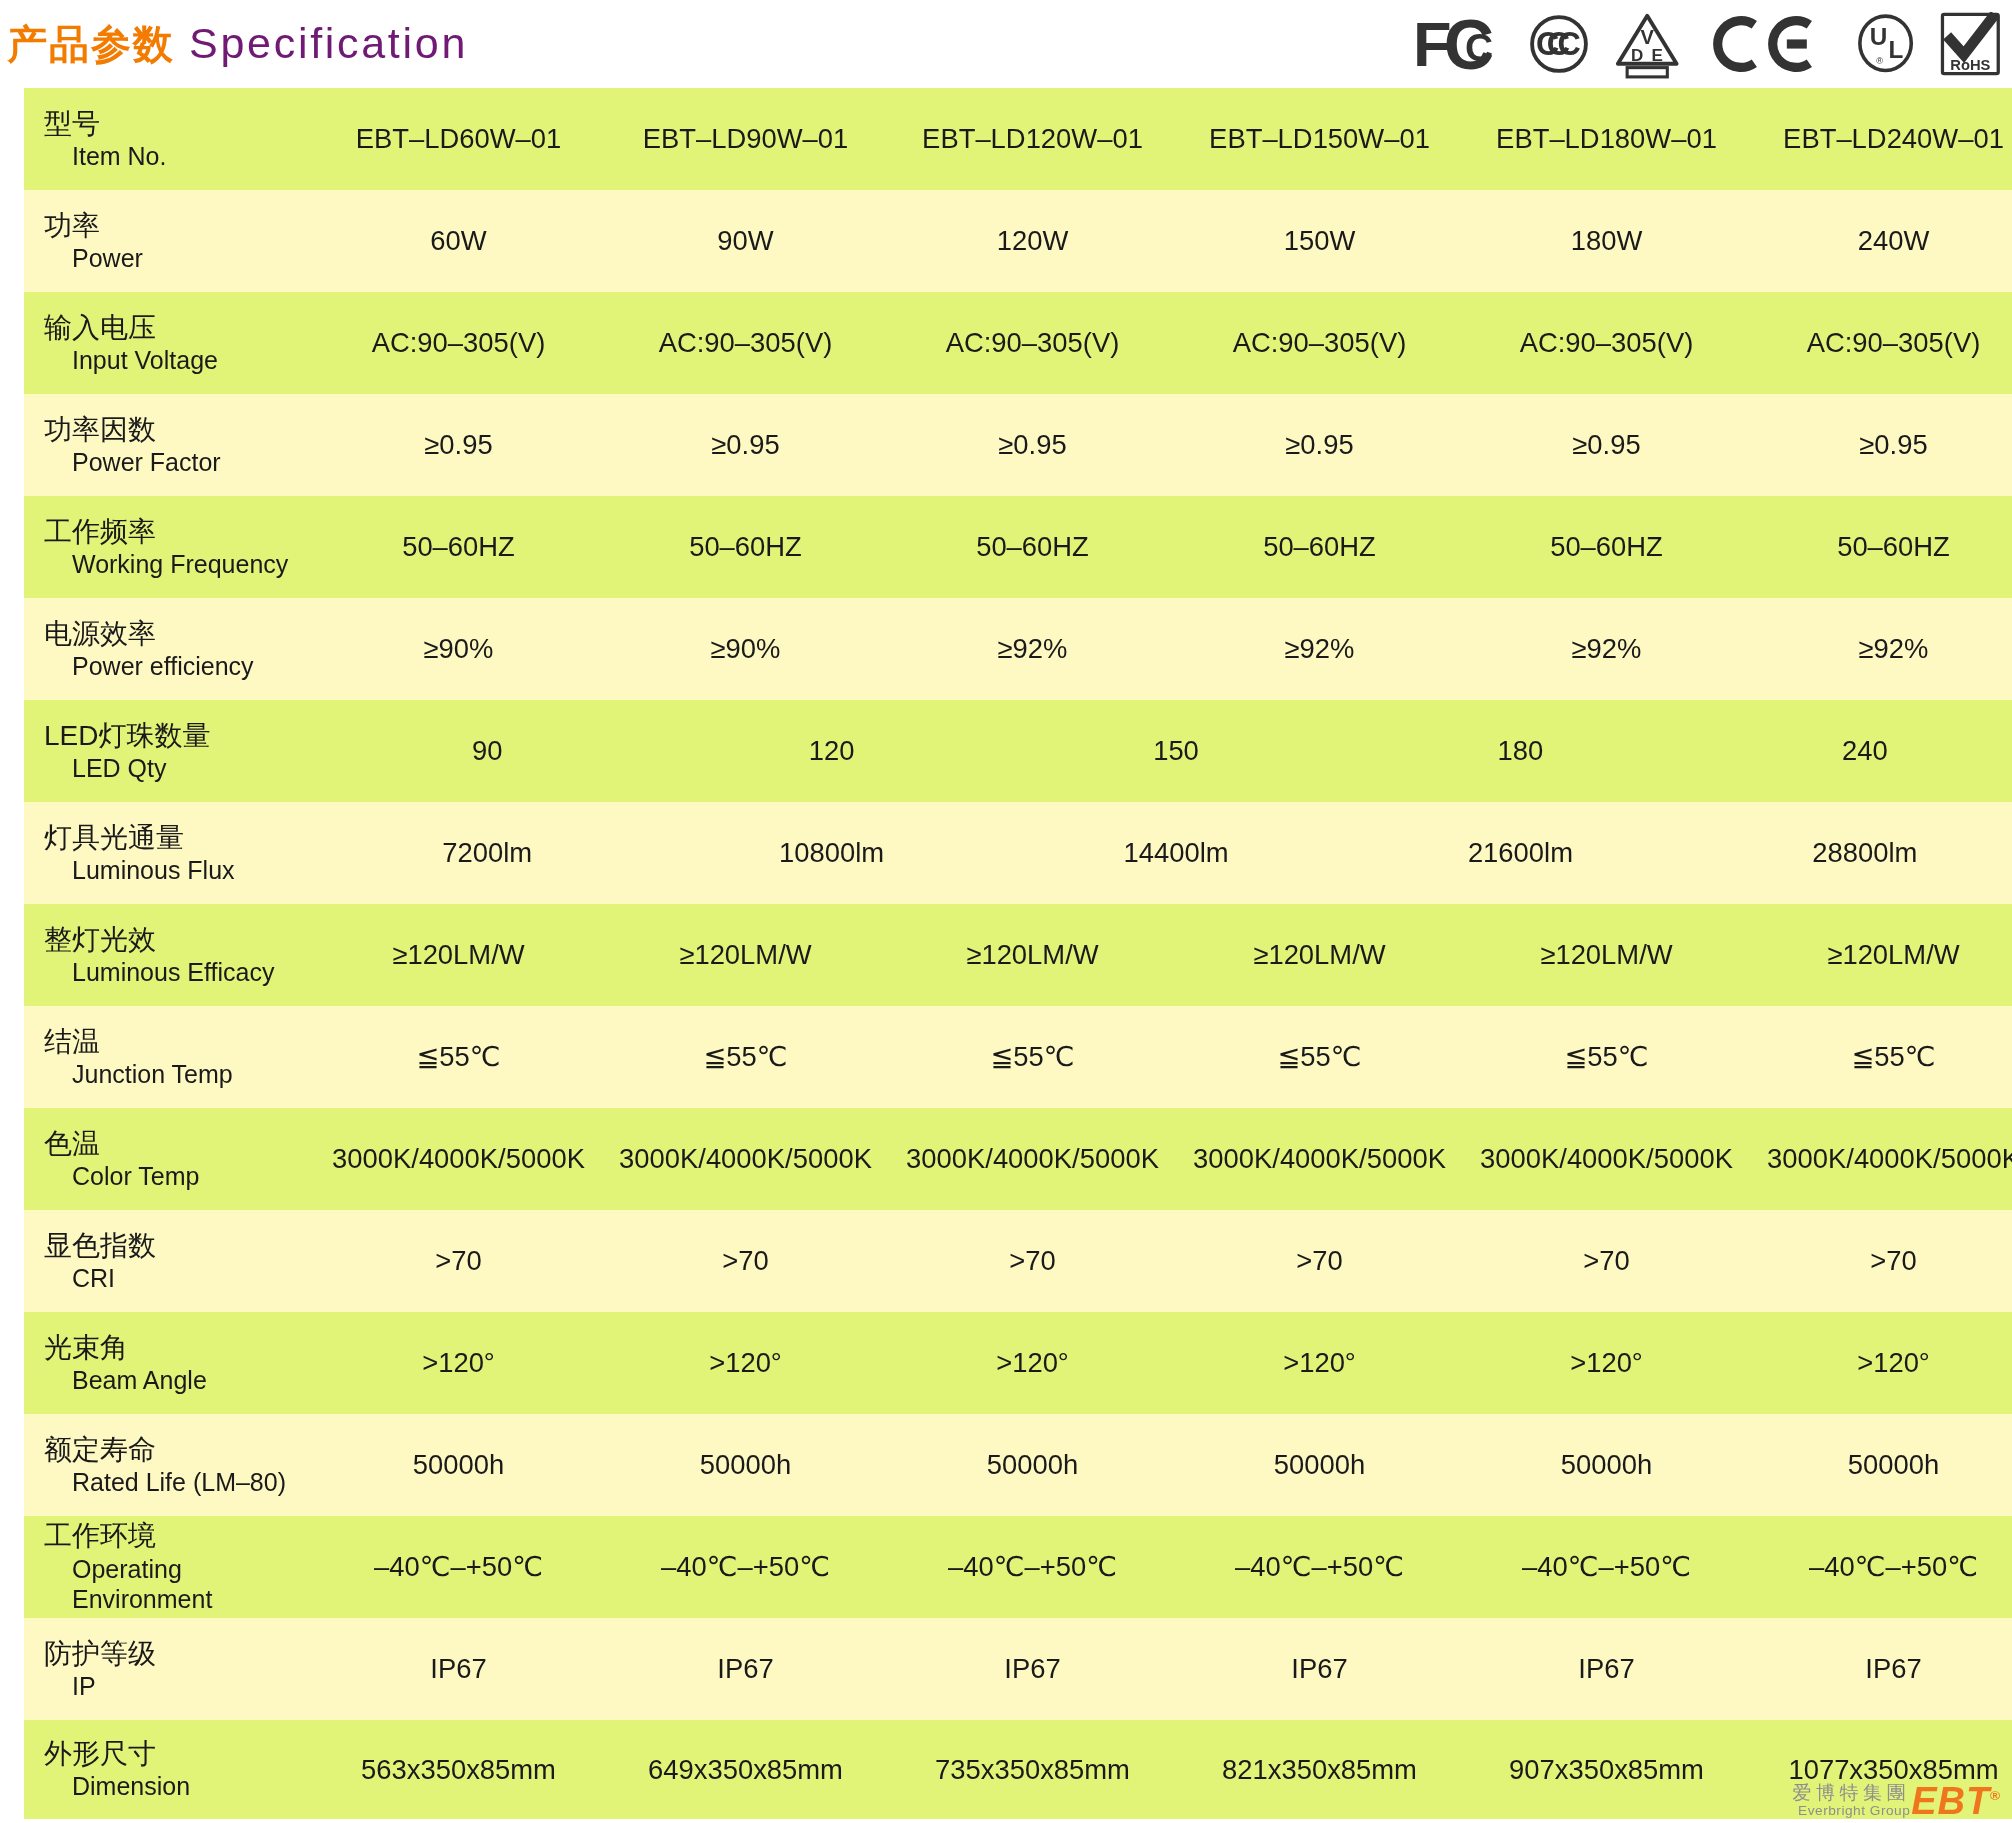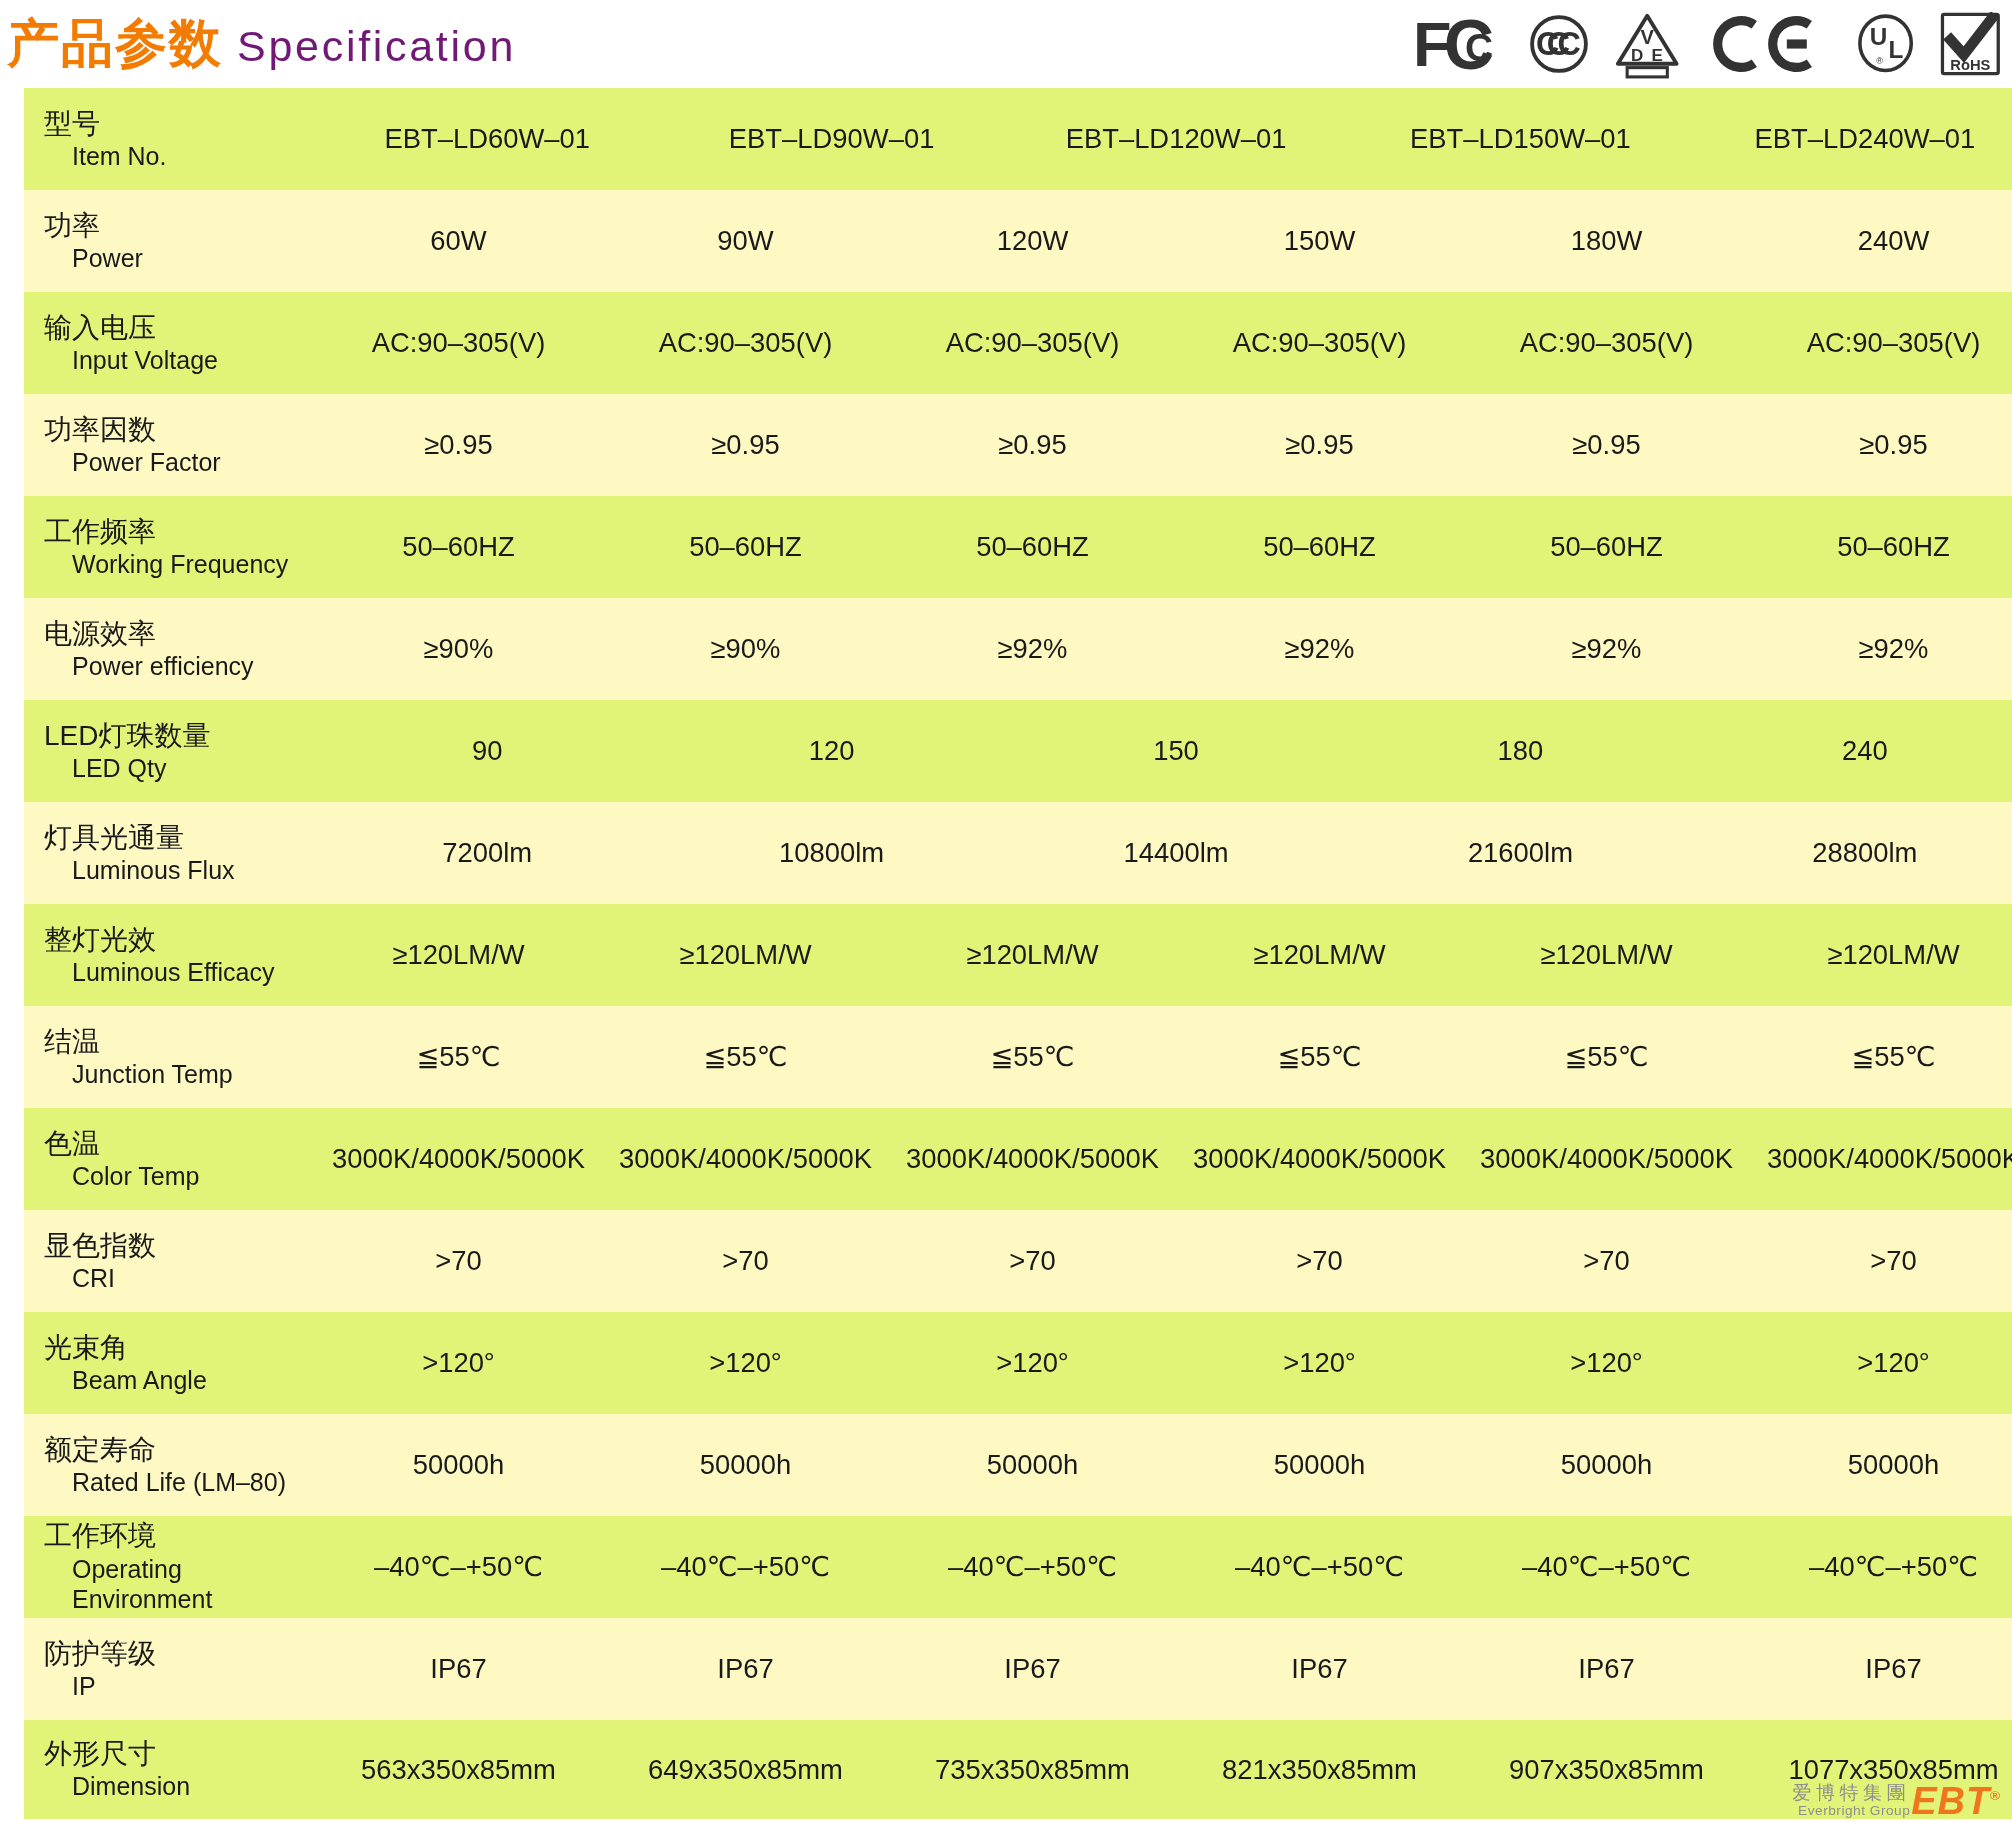--- a/index.html
+++ b/index.html
@@ -9,21 +9,21 @@
     color:#1a1a1a;
   }
   .page{position:relative;width:2013px;height:1824px;overflow:hidden;background:#fff;}
 
   
   .page-header{
     height:88px;display:flex;align-items:center;justify-content:space-between;
     padding:0 12.8px 0 7.3px;box-sizing:border-box;background:#fff;
   }
   .title-block{display:flex;align-items:baseline;}
-  .title-zh{font-size:52px;font-weight:bold;color:#F27B00;letter-spacing:1.8px;}
+  .title-zh{font-size:40px;font-weight:bold;color:#F27B00;letter-spacing:1.8px;}
   .title-en{font-size:43px;color:#701a75;margin-left:14.6px;letter-spacing:2.7px;}
   .cert-icons{display:flex;align-items:center;gap:25px;}
   .cert-icons svg{height:60px;width:auto;display:block;}
   .cert-icons .vde-svg{height:68px;margin-top:3.7px;}
   .cert-icons .rohs-svg{height:64px;}
 
   
   .spec-table{width:2013px;padding-left:24px;}
   .row{display:flex;height:102px;box-sizing:border-box;background:#fef9c3;}
   .row:last-child{height:99px;}
@@ -111,20 +111,21 @@
   <main class="spec-table">
       <div class="row green">
     <div class="label-cell">
       <div class="label-zh">型号</div>
       <div class="label-en">Item No.</div>
     </div>
     <div class="value-cell">EBT–LD60W–01</div>
     <div class="value-cell">EBT–LD90W–01</div>
     <div class="value-cell">EBT–LD120W–01</div>
     <div class="value-cell">EBT–LD150W–01</div>
+    <div class="value-cell">EBT–LD180W–01</div>
     <div class="value-cell">EBT–LD240W–01</div>
   </div>
       <div class="row white">
     <div class="label-cell">
       <div class="label-zh">功率</div>
       <div class="label-en">Power</div>
     </div>
     <div class="value-cell">60W</div>
     <div class="value-cell">90W</div>
     <div class="value-cell">120W</div>

